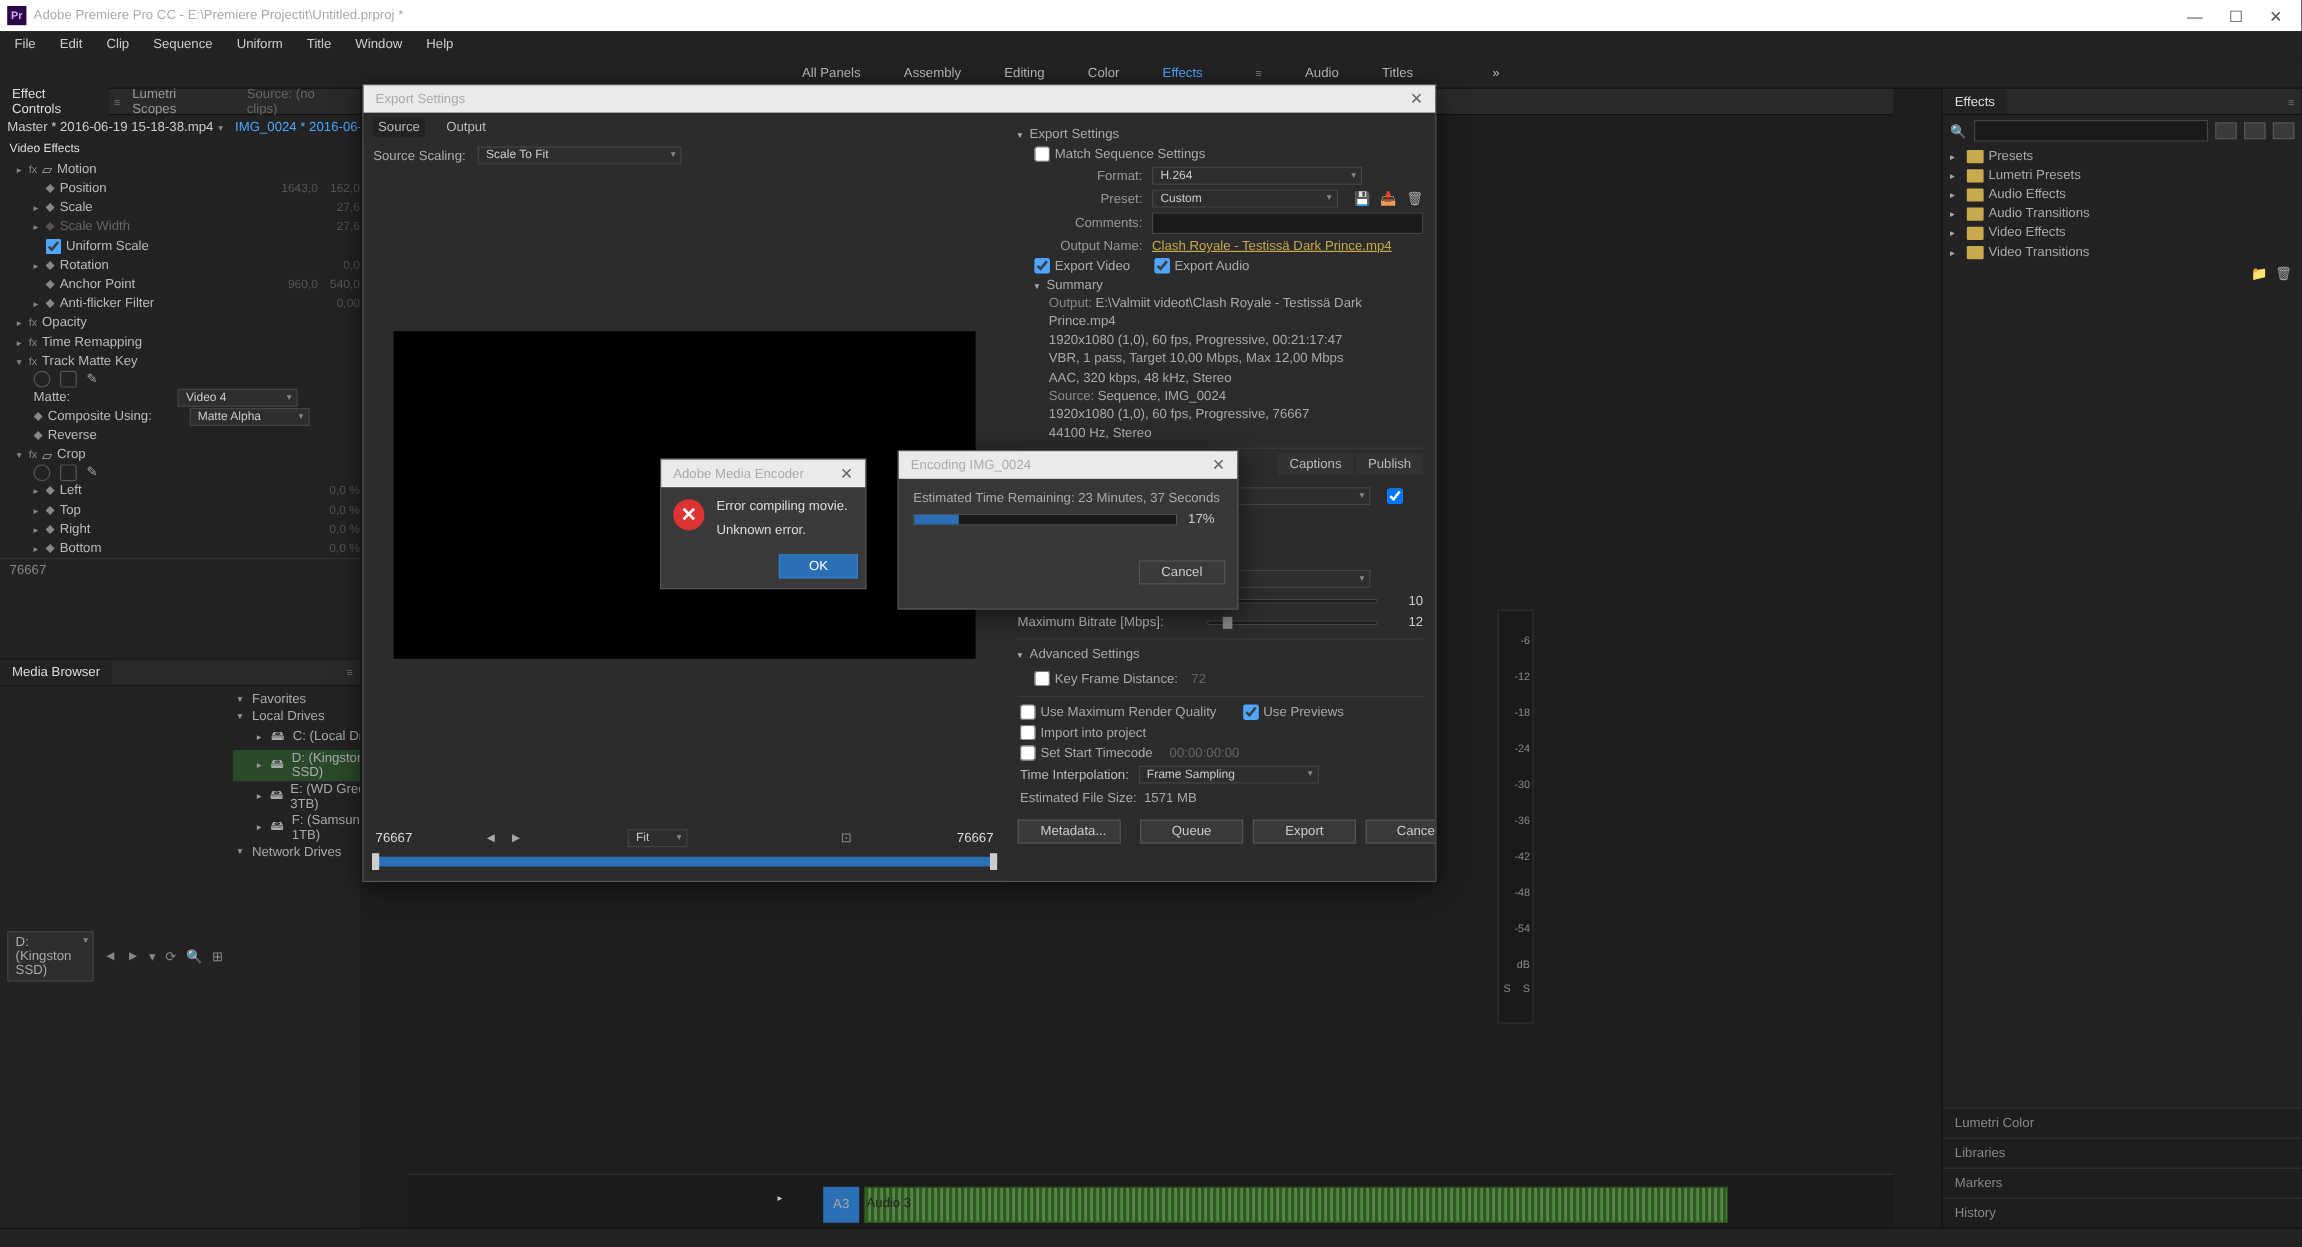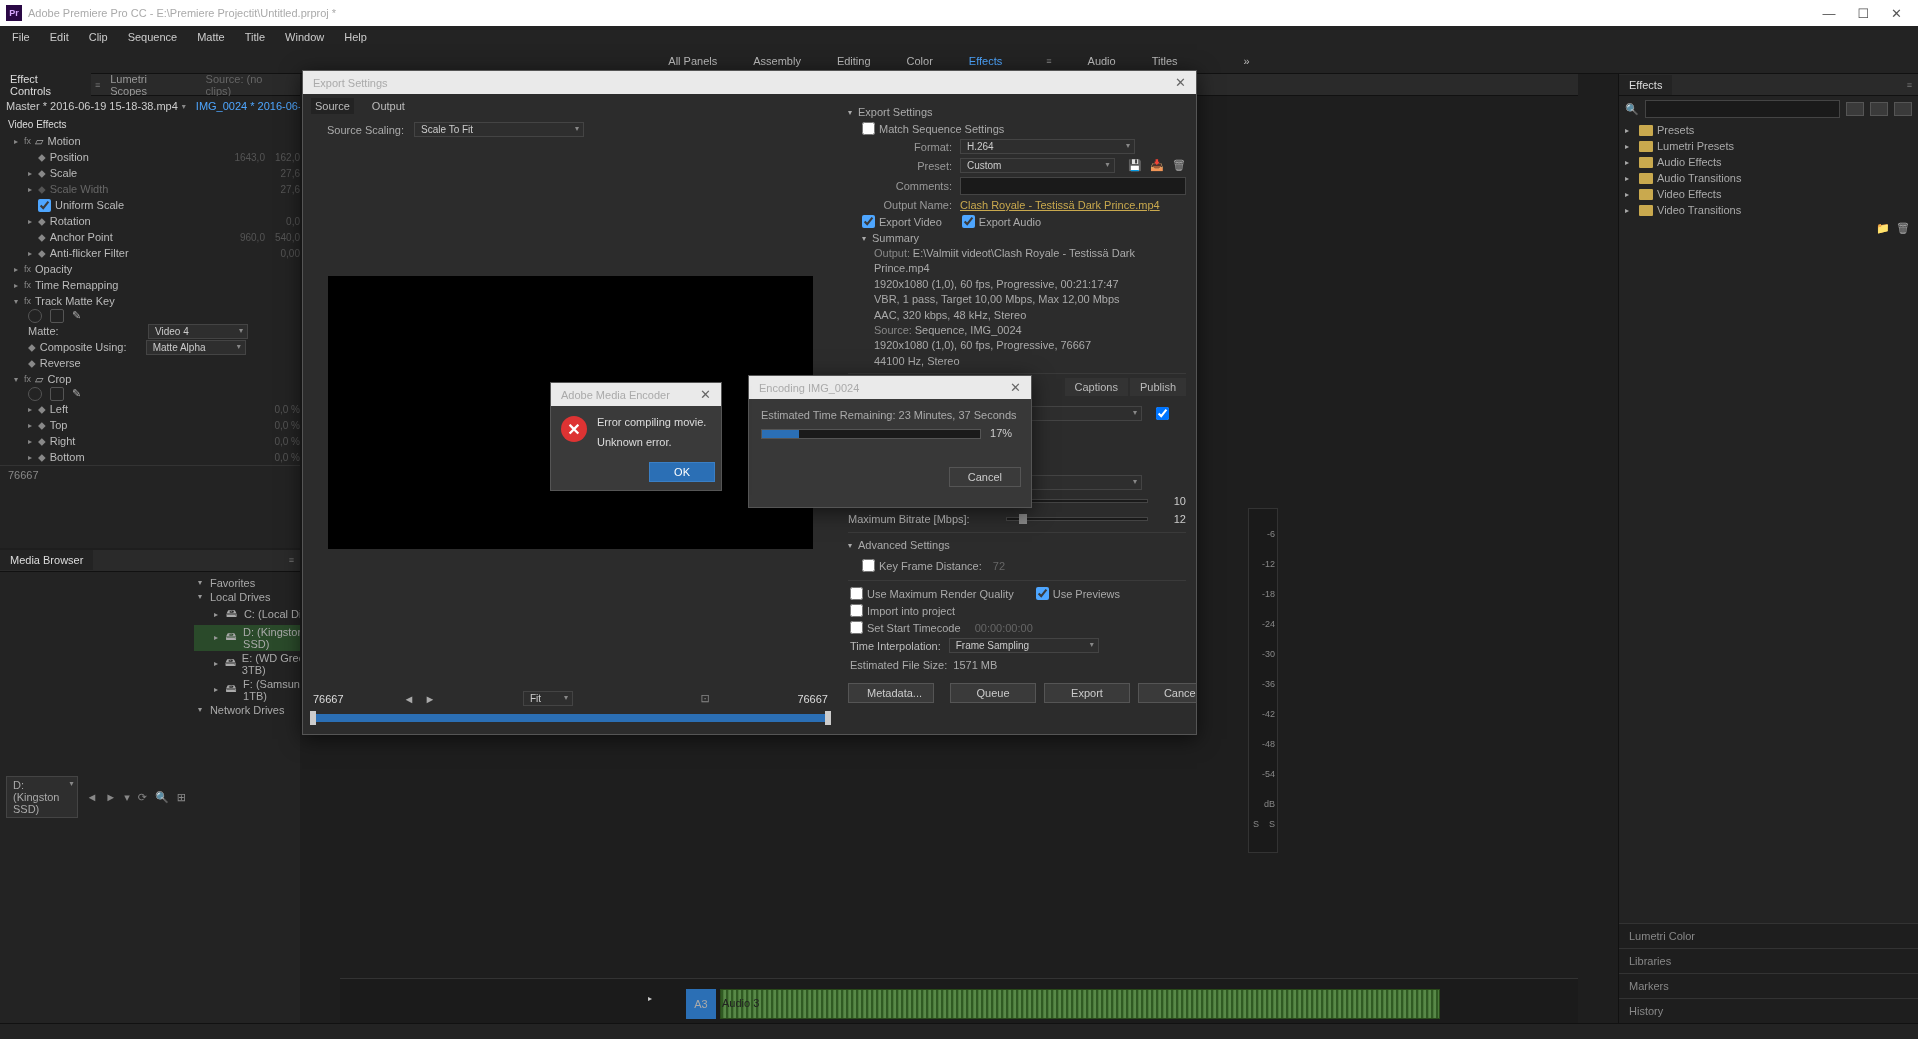--- a/index.html
+++ b/index.html
@@ -80,21 +80,21 @@
 .dialog { position:absolute; background:#2c2c2c; border:1px solid #555; box-shadow:0 4px 20px rgba(0,0,0,.6); }
 .dialog .dlg-title { background:#eaeaea; color:#333; padding:4px 10px; display:flex; align-items:center; }
 .dialog .dlg-title .x { margin-left:auto; color:#666; font-size:13px; cursor:pointer; }
 .export-dlg { left:302px; top:70px; width:895px; height:665px; display:flex; flex-direction:column; }
 .export-body { flex:1; display:flex; }
 .export-left { width:535px; display:flex; flex-direction:column; }
 .export-right { flex:1; background:#2c2c2c; padding:6px 10px; overflow:hidden; }
 .src-tabs { display:flex; background:#2c2c2c; padding:4px 8px; gap:14px; }
 .src-tabs span { color:#bbb; cursor:pointer; padding:2px 4px; }
 .src-tabs span.active { background:#232323; }
-.src-scale-row { display:flex; align-items:center; gap:10px; padding:4px 24px; }
+.src-scale-row { display:flex; align-items:center; gap:10px; padding:4px 8px; }
 .preview-area { flex:1; display:flex; align-items:center; justify-content:center; }
 .preview-box { width:485px; height:273px; background:#000; }
 .preview-footer { padding:6px 10px; }
 .pf-row1 { display:flex; align-items:center; padding:2px 0; }
 .pf-row1 .tc { color:#ddd; }
 .pf-row1 .fit-dd { margin:0 auto; }
 .pf-nav { display:flex; gap:10px; font-size:8px; color:#aaa; }
 .range-bar { height:8px; background:#2b6fb5; margin:6px 0; border-radius:2px; position:relative; }
 .range-bar::before,.range-bar::after { content:""; position:absolute; width:6px; height:14px; background:#ccc; top:-3px; }
 .range-bar::before{ left:-3px; } .range-bar::after{ right:-3px; }
@@ -157,21 +157,21 @@
     <span>☐</span>
     <span>✕</span>
   </div>
 </div>
 
 <div class="menu-bar">
   <span>File</span>
   <span>Edit</span>
   <span>Clip</span>
   <span>Sequence</span>
-  <span>Matte</span>
+  <span>Uniform</span>
   <span>Title</span>
   <span>Window</span>
   <span>Help</span>
 </div>
 
 <div class="workspace-bar">
   <span>All Panels</span>
   <span>Assembly</span>
   <span>Editing</span>
   <span>Color</span>
@@ -268,21 +268,21 @@
           <span style="border-radius:2px"></span>
           <span style="border:none">✎</span>
         </div>
       <div class="ec-row h2">
           <span class="lbl" style="width:90px">Matte:</span>
           <span class="ec-dropdown" style="margin-left:30px">Video 4</span>
         </div>
       <div class="ec-row h2">
           <span style="color:#888;margin-right:4px">⬥</span>
           <span class="lbl" style="width:90px">Composite Using:</span>
-          <span class="ec-dropdown" style="margin-left:16px">Matte Alpha</span>
+          <span class="ec-dropdown" style="margin-left:28px">Matte Alpha</span>
         </div>
       <div class="ec-row h2">
           <span style="color:#888;margin-right:4px">⬥</span>
           <span class="lbl">Reverse</span>
         </div>
       <div class="ec-row h1">
           <span class="tw">▾</span>
           <span class="fx">fx</span>
           <span style="margin-right:4px">▱</span>
           <span class="lbl">Crop</span>

